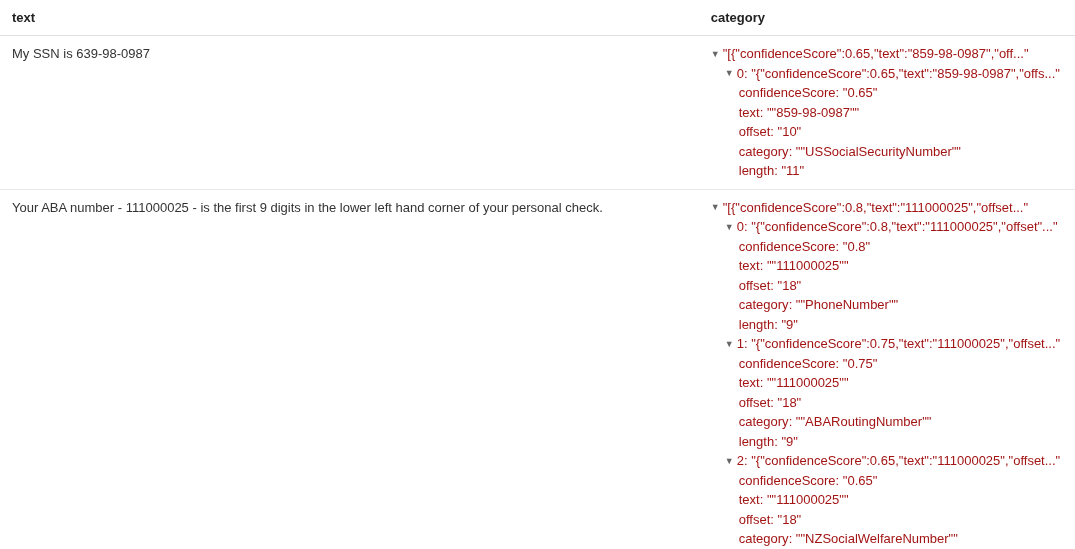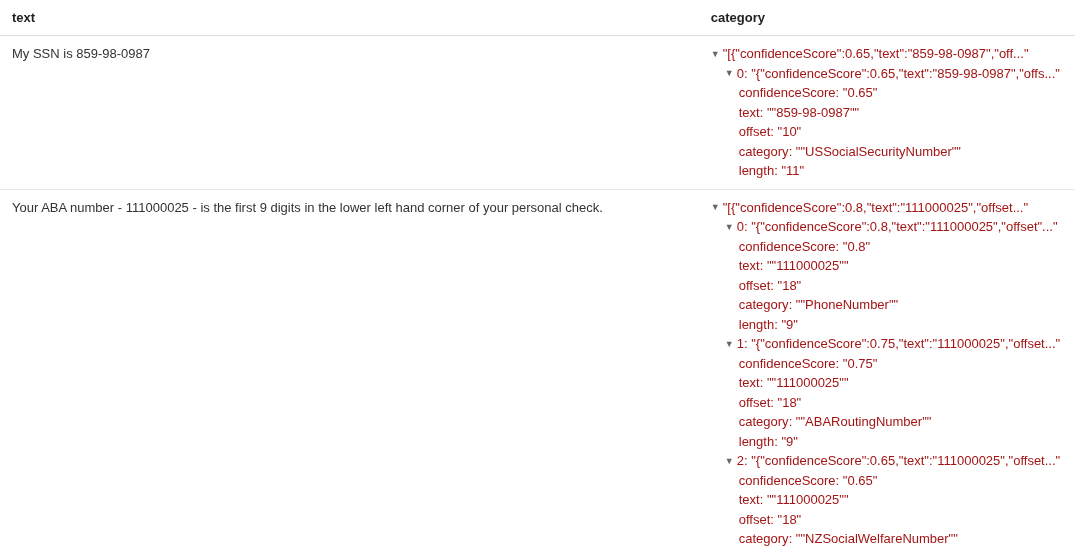--- a/index.html
+++ b/index.html
@@ -56,21 +56,21 @@
     <col class="col-entities">
   </colgroup>
   <thead>
     <tr>
       <th>text</th>
       <th>category</th>
     </tr>
   </thead>
   <tbody id="tbody">
       <tr>
-        <td>My SSN is 859-98-0987</td>
+        <td>My SSN is 639-98-0987</td>
         <td>
           <div class="node indent-0"><span class="toggle">▼</span><span class="summary">"[{"confidenceScore":0.65,"text":"859-98-0987","off..."</span></div>
           <div class="node indent-1"><span class="toggle">▼</span><span class="key">0</span><span class="colon">: </span><span class="summary">"{"confidenceScore":0.65,"text":"859-98-0987","offs..."</span></div>
           <div class="node indent-2"><span class="key">confidenceScore</span><span class="colon">: </span><span class="val">"0.65"</span></div>
           <div class="node indent-2"><span class="key">text</span><span class="colon">: </span><span class="val">""859-98-0987""</span></div>
           <div class="node indent-2"><span class="key">offset</span><span class="colon">: </span><span class="val">"10"</span></div>
           <div class="node indent-2"><span class="key">category</span><span class="colon">: </span><span class="val">""USSocialSecurityNumber""</span></div>
           <div class="node indent-2"><span class="key">length</span><span class="colon">: </span><span class="val">"11"</span></div>
         </td>
       </tr>

